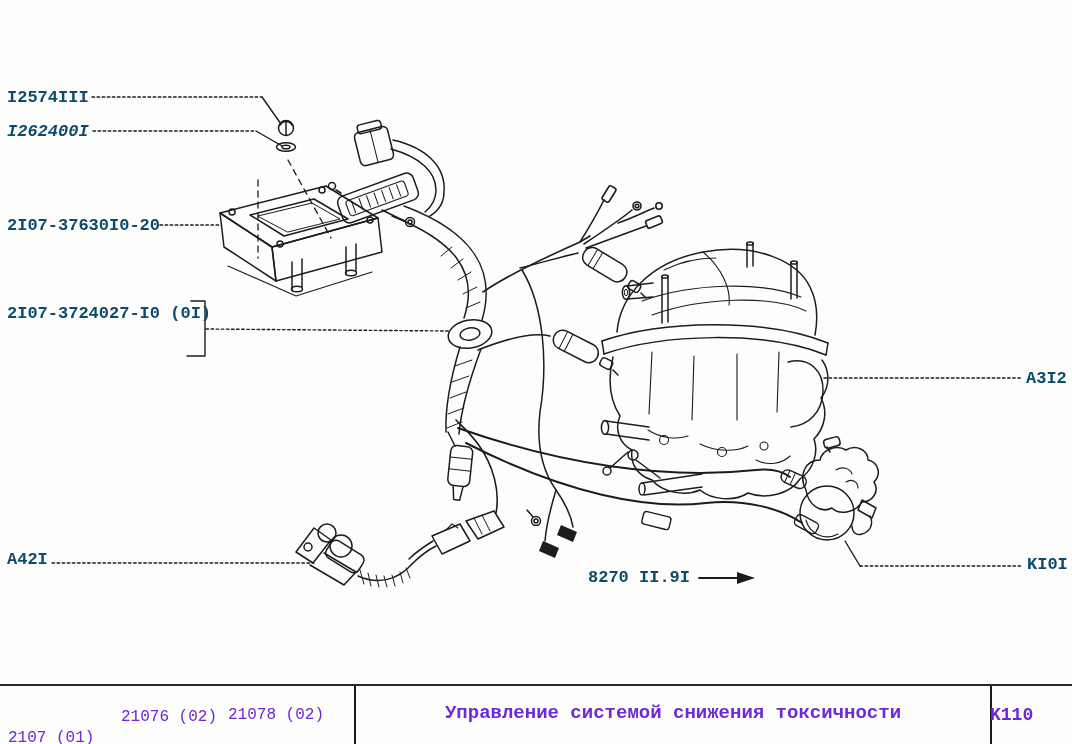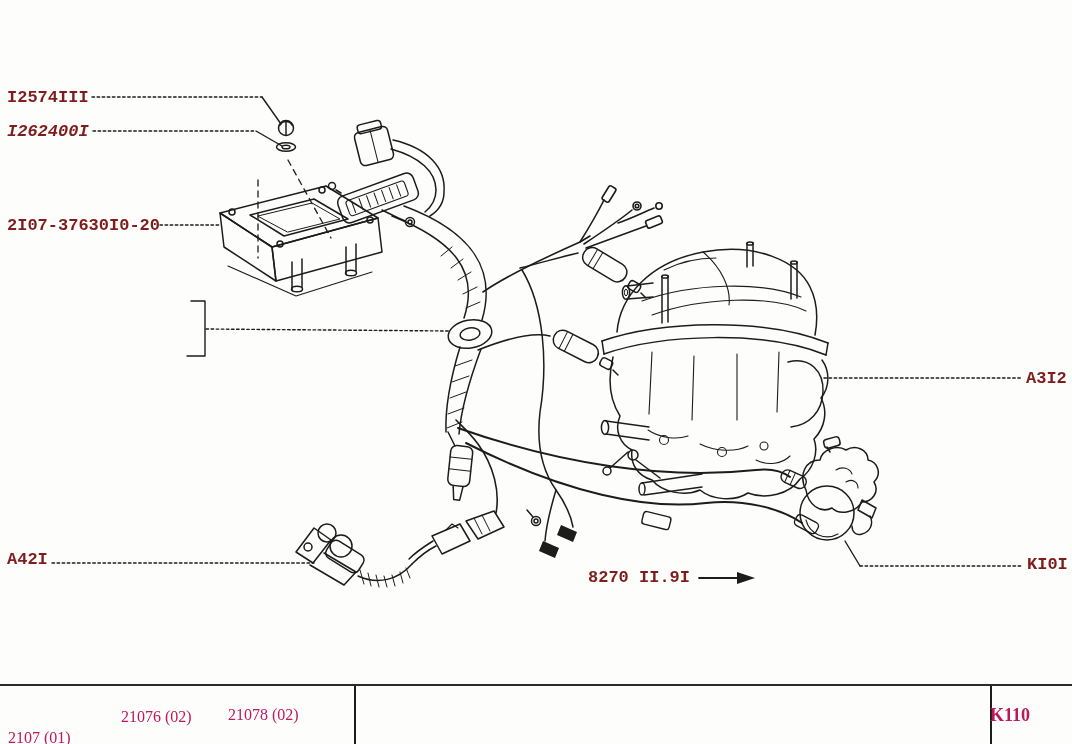--- a/index.html
+++ b/index.html
@@ -10,34 +10,34 @@
     overflow:hidden;
     font-family:"Liberation Sans", sans-serif;
   }
   .art{position:absolute;left:0;top:0;}
   .callout{
     position:absolute;
     font-family:"Liberation Mono", monospace;
     font-weight:bold;
     font-size:17px;
     letter-spacing:0px;
-    color:#7f1d1d;
+    color:#0c4a6e;
     white-space:pre;
     line-height:1;
   }
   
   .footer-rule{position:absolute;left:0;top:684px;width:1072px;height:2px;background:#2a2a2a;}
   .vline{position:absolute;width:2px;background:#1c1c1c;}
   .v1{left:354px;top:686px;height:58px;}
   .v2{left:990px;top:686px;height:58px;}
   .fcell{
     position:absolute;
-    font-family:Liberation Serif, serif;
+    font-family:Liberation Mono, monospace;
     font-size:16px;
-    color:#be185d;
+    color:#6d28d9;
     line-height:18px;
     white-space:pre;
   }
   .fcell.bold{font-weight:bold;}
   .f-title{left:356px;width:634px;top:704px;text-align:center;font-size:19px;}
   .f-code{left:990px;width:82px;top:706px;font-size:18px;}
 </style>
 </head>
 <body>
 
@@ -332,30 +332,32 @@
       <line x1="474" y1="518" x2="482" y2="534" stroke-width="1"></line>
       <line x1="482" y1="515" x2="490" y2="531" stroke-width="1"></line>
       <path d="M496,513 C500,492 494,466 478,444 C470,433 462,426 456,420" stroke-width="1.6"></path>
     </g>
 
   </svg>
 
   <div class="callout" style="left:7px;top:89px;">I2574III</div>
   <div class="callout" style="left:7px;top:123px;font-style:italic;">I262400I</div>
   <div class="callout" style="left:7px;top:217px;">2I07-37630I0-20</div>
+  <div class="callout" style="left:7px;top:305px;">2I07-3724027-I0 (0I)</div>
   <div class="callout" style="left:7px;top:551px;">A42I</div>
   <div class="callout" style="left:1026px;top:370px;text-align:center;">A3I2</div>
   <div class="callout" style="left:1027px;top:556px;font-family:Liberation Mono, monospace;">KI0I</div>
   <div class="callout" style="left:588px;top:569px;">8270 II.9I</div>
 
   <div class="footer-rule"></div>
   <div class="vline v1"></div>
   <div class="vline v2"></div>
 
   <div class="fcell" style="left:8px;top:693px;">
     <div>2107 (01)</div>
     
   </div>
   <div class="fcell" style="left:121px;top:708px;">21076 (02)</div>
   <div class="fcell" style="left:228px;top:706px;">21078 (02)</div>
+  <div class="fcell bold f-title">Управление системой снижения токсичности</div>
   <div class="fcell bold f-code">K110</div>
 
 </div>
 
 </body></html>

